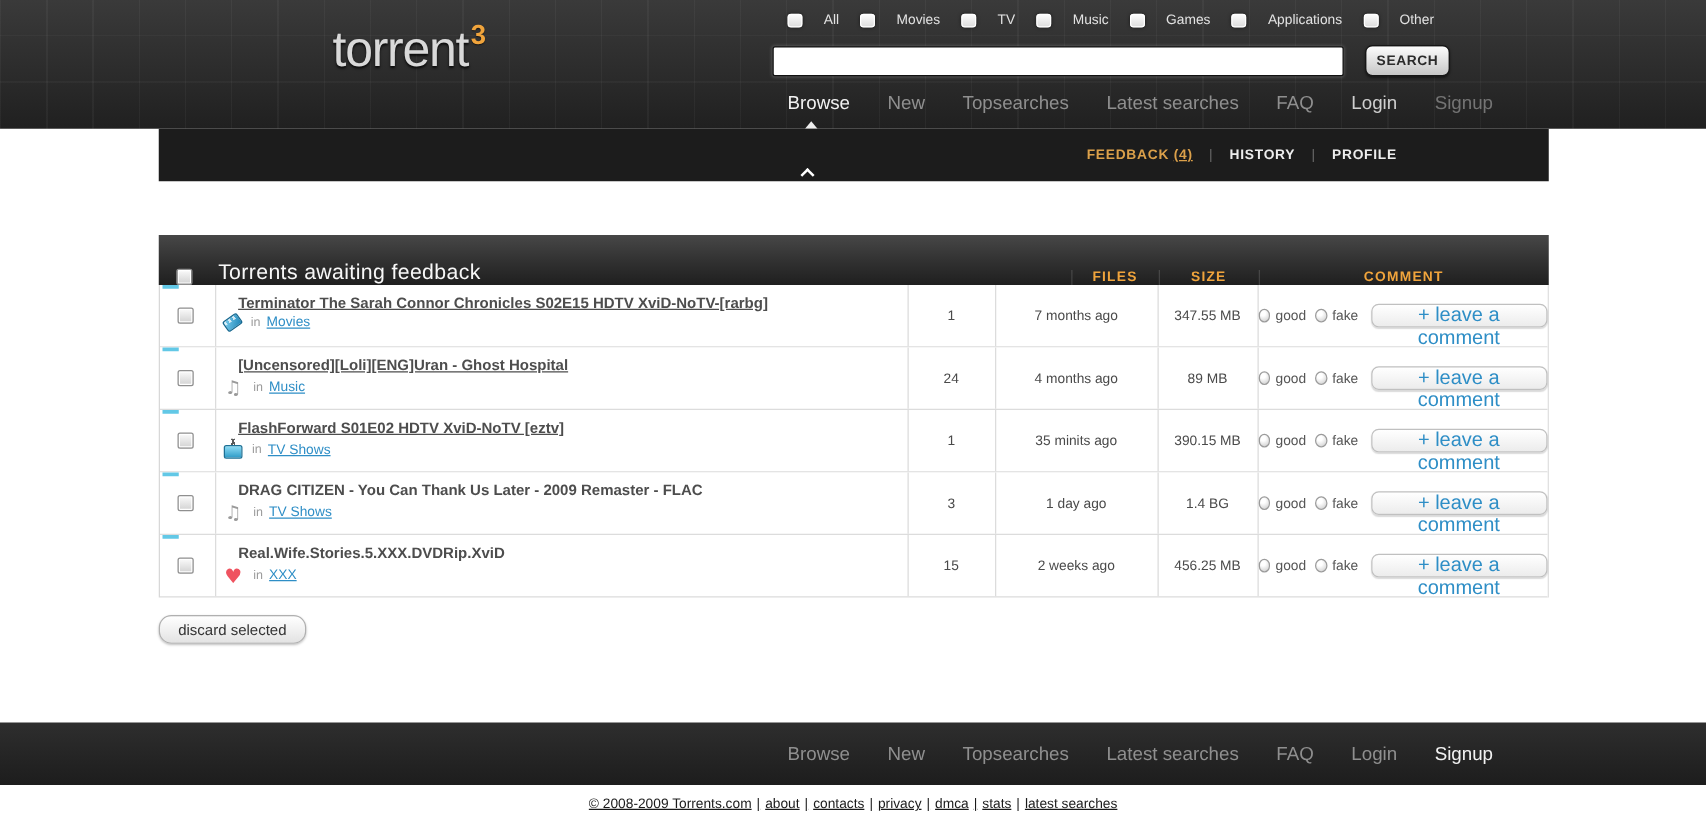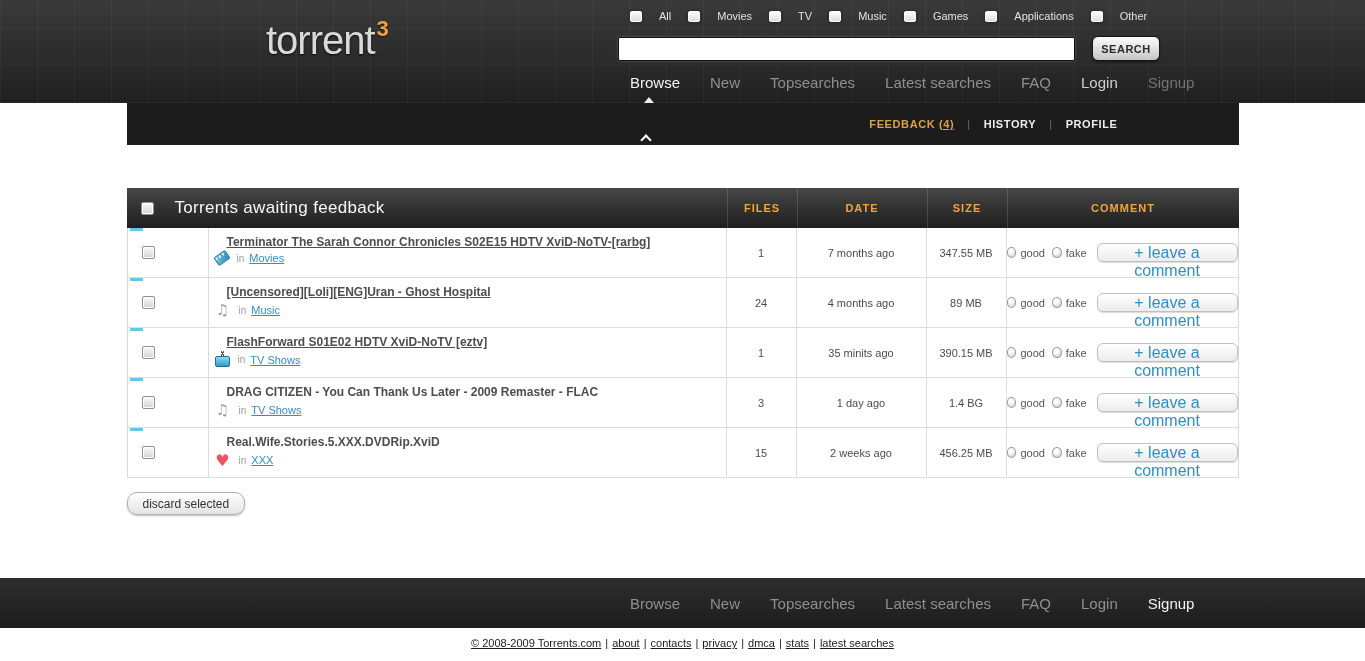--- a/index.html
+++ b/index.html
@@ -48,36 +48,36 @@
   .fb-count { text-decoration:underline; }
   .hp-link { color:#ededed; }
   .sep { color:#6a6a6a; font-weight:normal; }
   .chevron-wrap { position:absolute; left:512px; bottom:3px; width:14px; height:8px; cursor:pointer; }
   .chevron { display:block; width:8px; height:8px; margin:2px auto 0;
     border-top:2px solid #fff; border-left:2px solid #fff; transform:rotate(45deg); }
 
   
   .main-area { margin-top:43px; }
   .thead { display:flex; height:40px;
-    background:linear-gradient(180deg,#474747 0%, #303030 55%, #1f1f1f 100%); }
+    background:linear-gradient(180deg,#474747 0%, #303030 55%, #1f1f1f 100%);align-items:flex-end; }
   .th-check { width:44px; display:flex; align-items:center; padding-left:14px; }
   .th-title { flex:1; display:flex; align-items:center; padding-left:4px; color:#f7f7f7;
     font-size:17px; letter-spacing:.3px; }
   .th-col { display:flex; align-items:center; justify-content:center; color:#f0a43c;
     font-size:11px; font-weight:bold; letter-spacing:1px; border-left:1px solid rgba(255,255,255,.14); }
   .w-files { width:70px; } .w-date { width:130px; } .w-size { width:80px; } .w-comment { width:232px; }
 
   .tbody { border-left:1px solid #d8d8d8; border-right:1px solid #d8d8d8; }
   .trow { display:flex; height:50px; border-bottom:1px solid #dcdcdc; background:#fff; }
   .cell { font-size:11px; color:#4a4a4a; }
   .cell-check { width:44px; position:relative; display:flex; align-items:center; padding-left:14px; }
   .tick { position:absolute; top:0; left:2px; width:13px; height:3px; background:#62c8e6; }
   .cbx2 { width:13px; height:13px; border:1px solid #8f8f8f; border-radius:2px;
     background:linear-gradient(#fbfbfb,#d2d2d2); box-shadow:inset 0 0 0 1px #fff; display:inline-block; cursor:pointer; }
-  .cell-name { flex:1; border-left:1px solid #dcdcdc; padding-top:7px; padding-left:4px; overflow:hidden;margin-left:36px; }
+  .cell-name { flex:1; border-left:1px solid #dcdcdc; padding-top:7px; padding-left:4px; overflow:hidden; }
   .torrent-title { display:block; margin-left:14px; font-size:12px; font-weight:bold; color:#4d4d4d;
     text-decoration:none; cursor:pointer; white-space:nowrap; }
   .torrent-title.underlined { text-decoration:underline; }
   .name-sub { display:flex; align-items:center; margin-top:3px; }
   .rowicon { width:16px; height:16px; margin-left:2px; display:flex; align-items:center; justify-content:center; }
   .in-label { color:#9c9c9c; font-size:10px; margin-left:8px; }
   .cat-link { margin-left:5px; font-size:11px; color:#2e8ec6; text-decoration:underline; cursor:pointer; }
   .cell-files,.cell-date,.cell-size { display:flex; align-items:center; justify-content:center;
     border-left:1px solid #dcdcdc; }
   .cell-comment { width:232px; border-left:1px solid #dcdcdc; display:flex; align-items:center;
@@ -198,21 +198,20 @@
 </div>
 
 <main class="content main-area">
   <section>
     <div class="thead">
       <div class="th-check">
         <span class="cbx2"></span>
       </div>
       <div class="th-title">Torrents awaiting feedback</div>
       <div class="th-col w-files">FILES</div>
-      <div class="th-col w-date">DATE</div>
       <div class="th-col w-size">SIZE</div>
       <div class="th-col w-comment">COMMENT</div>
     </div>
     <div class="tbody">
 
         <div class="trow">
           <div class="cell cell-check">
             <span class="tick"></span>
             <span class="cbx2"></span>
           </div>

